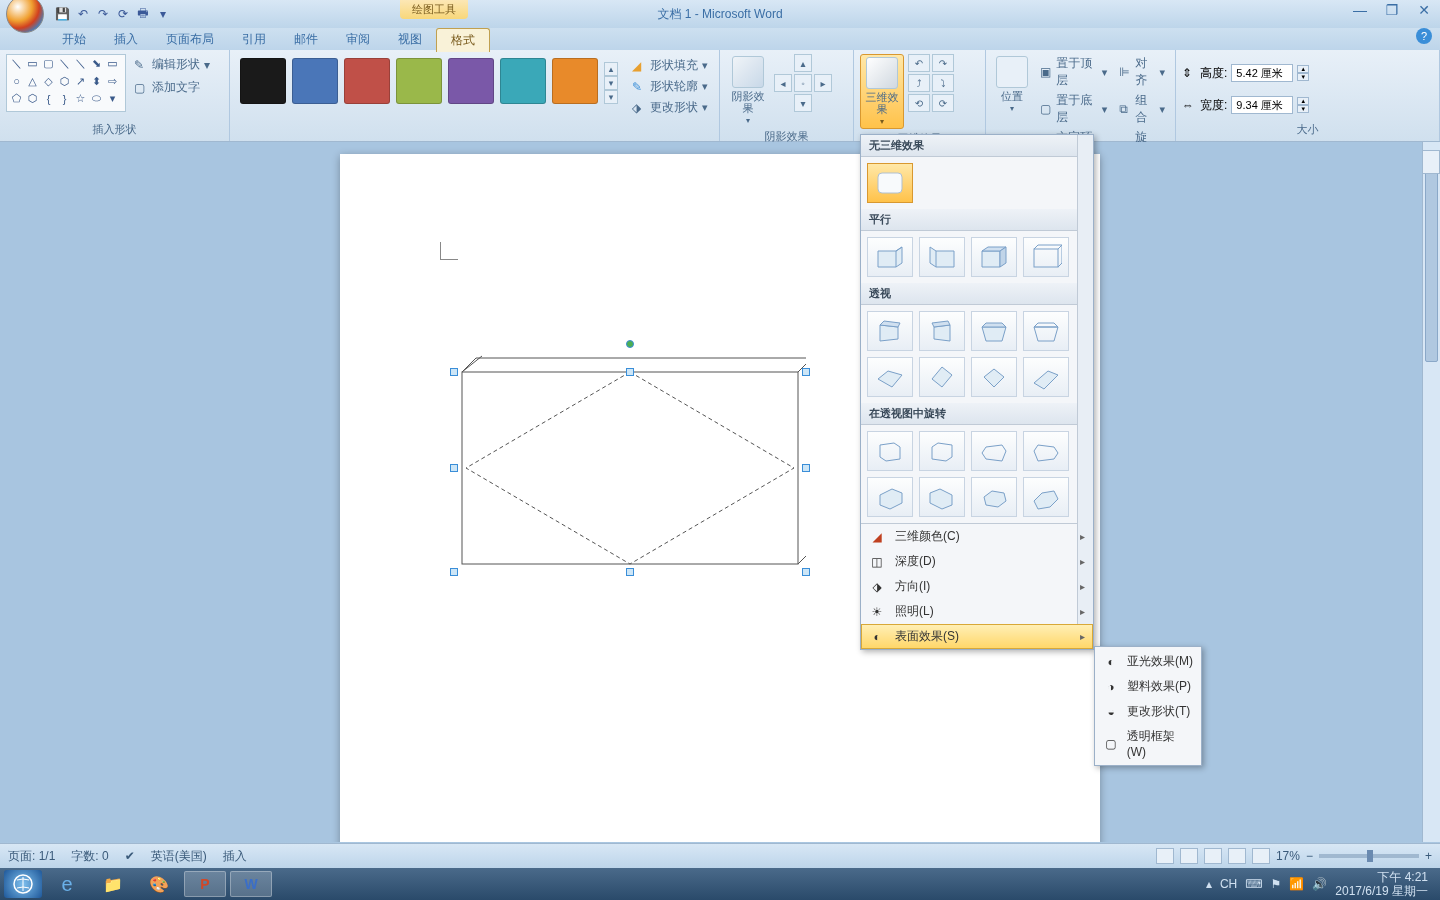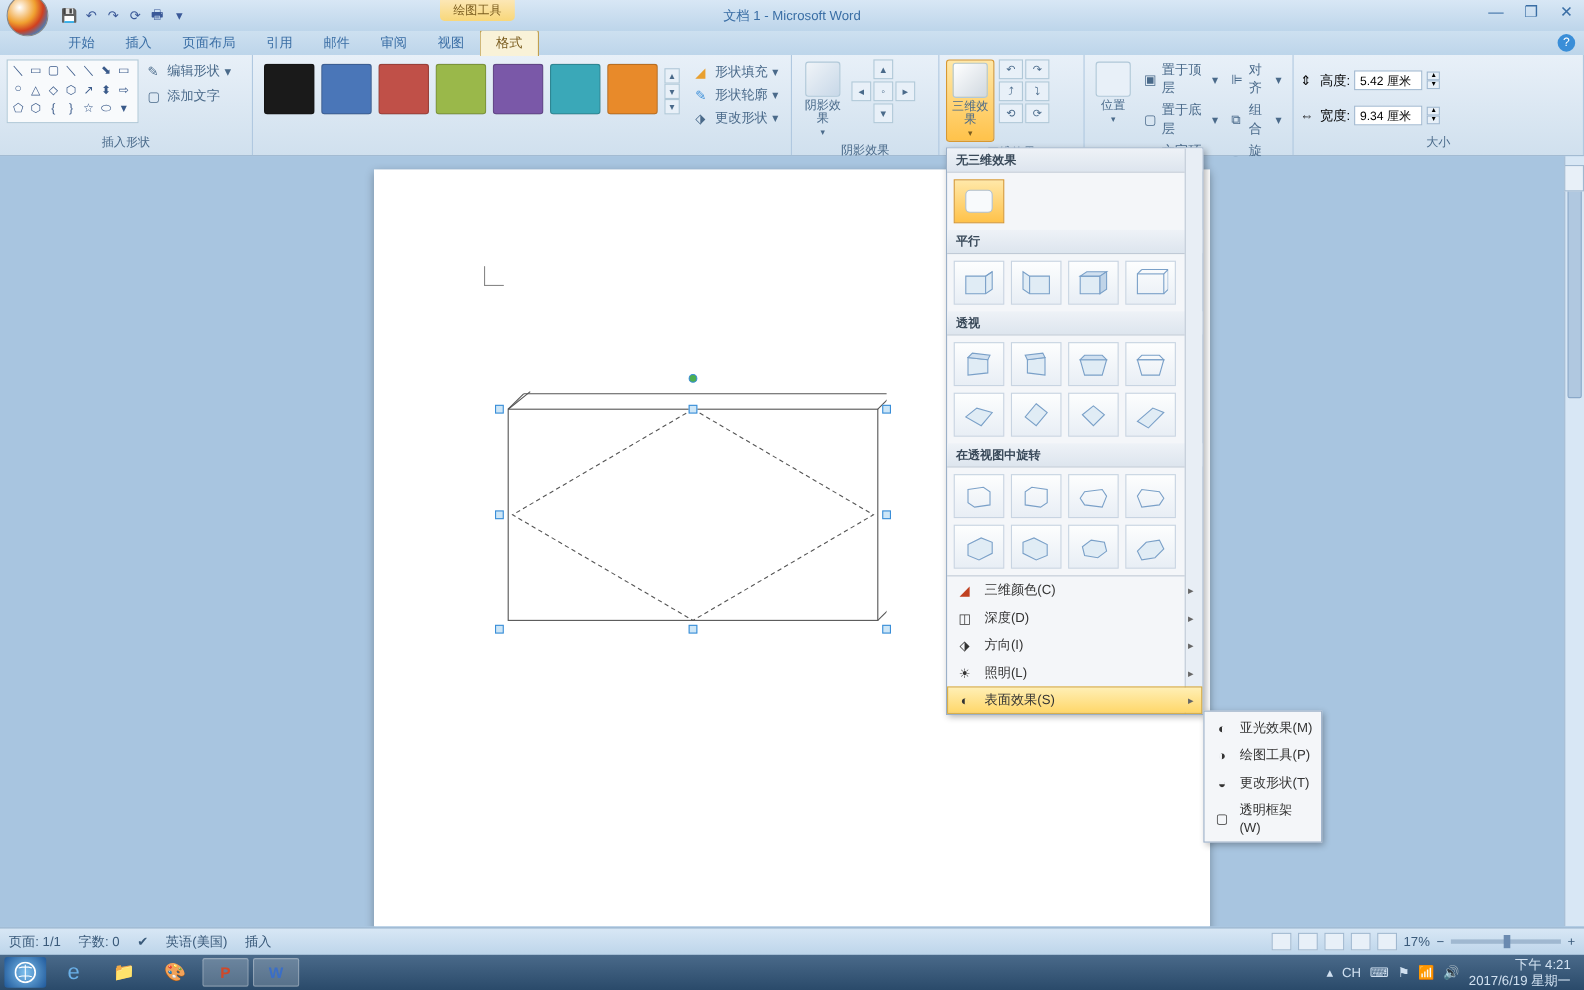--- a/index.html
+++ b/index.html
@@ -9,21 +9,21 @@
 .titlebar { height: 28px; background: linear-gradient(to bottom, #d8e7f5, #bdd5ea); display: flex; align-items: center; position: relative; }
 .office-btn { width: 38px; height: 38px; border-radius: 50%; background: radial-gradient(circle at 30% 30%, #fff, #f0a030 40%, #d04020 60%, #4080c0 80%); margin: 2px 6px; position: relative; z-index: 10; border: 1px solid #888; }
 .qat { display: flex; gap: 2px; margin-left: 4px; align-items: center; }
 .qat-btn { width: 18px; height: 18px; display: flex; align-items: center; justify-content: center; color: #3b5998; cursor: pointer; }
 .title-center { position: absolute; left: 50%; transform: translateX(-50%); color: #3a6ea5; }
 .drawing-tools-tab { position: absolute; left: 400px; top: 0; background: linear-gradient(to bottom, #fce7b5, #f8d77a); padding: 2px 12px; border-radius: 0 0 4px 4px; color: #7a5c1e; font-size: 11px; }
 .win-controls { position: absolute; right: 4px; top: 2px; display: flex; gap: 8px; color: #3a6ea5; }
 .win-controls span { width: 24px; text-align: center; cursor: pointer; font-size: 14px; }
 
 
-.tabs { height: 22px; background: linear-gradient(to bottom, #cde0f0, #bdd5ea); display: flex; align-items: center; padding-left: 48px; gap: 0; }
+.tabs { height: 22px; background: linear-gradient(to bottom, #cde0f0, #bdd5ea); display: flex; align-items: flex-start; padding-left: 48px; gap: 0; }
 .tab { padding: 3px 14px; color: #3a6ea5; cursor: pointer; }
 .tab.active { background: #f9f2d8; border: 1px solid #c0a050; border-bottom: none; border-radius: 3px 3px 0 0; color: #7a5c1e; }
 .help-icon { margin-left: auto; margin-right: 8px; width: 16px; height: 16px; border-radius: 50%; background: #3a8ed8; color: white; text-align: center; line-height: 16px; font-size: 11px; }
 
 
 .ribbon { height: 92px; background: linear-gradient(to bottom, #e8f0f8, #d0e0ee); display: flex; border-bottom: 1px solid #a0b8d0; }
 .ribbon-group { border-right: 1px solid #b0c8e0; padding: 4px 6px 2px 6px; display: flex; flex-direction: column; position: relative; }
 .ribbon-group-label { text-align: center; color: #4a6a8a; font-size: 11px; margin-top: auto; padding: 2px 0; }
 .ribbon-group-content { flex: 1; display: flex; align-items: flex-start; gap: 4px; }
 
@@ -486,21 +486,21 @@
   </div>
 </div>
 
 <div class="submenu">
   <div class="submenu-item">
       <span class="dd-menu-icon">◐</span>
       <span>亚光效果(M)</span>
     </div>
   <div class="submenu-item">
       <span class="dd-menu-icon">◑</span>
-      <span>绘图工具(P)</span>
+      <span>塑料效果(P)</span>
     </div>
   <div class="submenu-item">
       <span class="dd-menu-icon">◒</span>
       <span>更改形状(T)</span>
     </div>
   <div class="submenu-item">
       <span class="dd-menu-icon">▢</span>
       <span>透明框架(W)</span>
     </div>
 </div>

